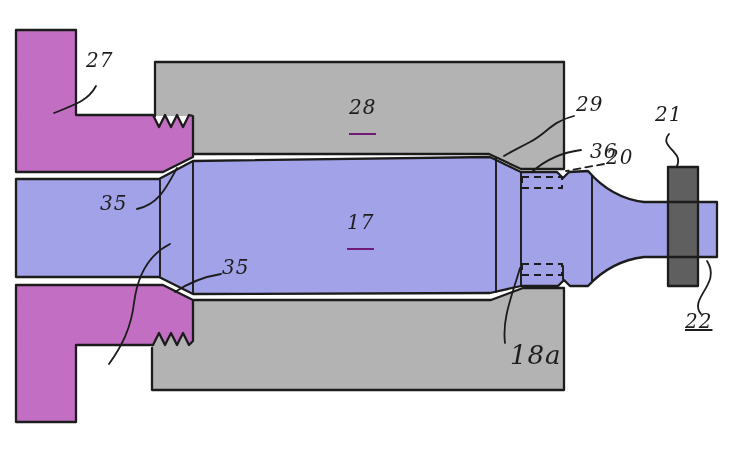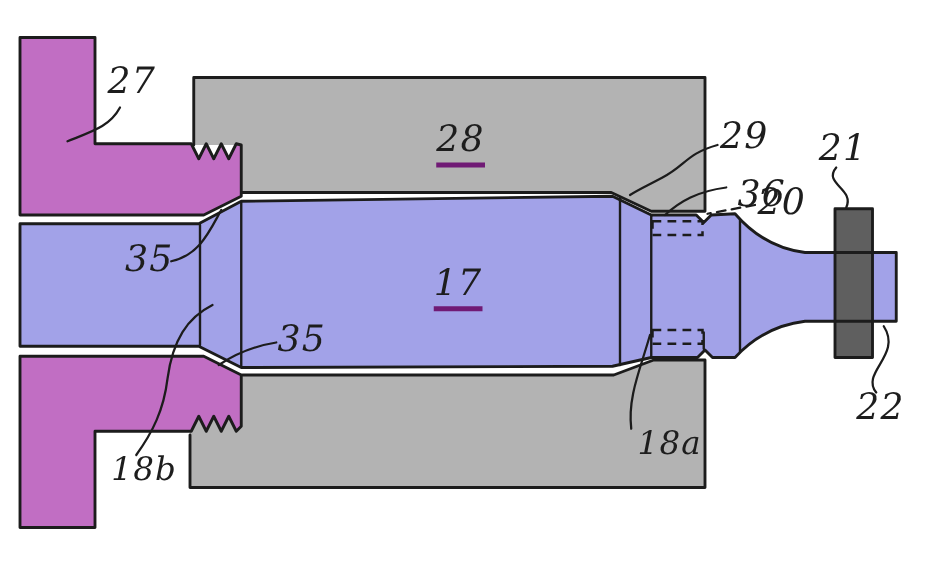--- a/index.html
+++ b/index.html
@@ -8,24 +8,24 @@
   #stage svg{position:absolute;left:0;top:0;}
   .fill-die{fill:var(--die);}
   .fill-case{fill:var(--case);}
   .fill-bushing{fill:var(--bushing);}
   .fill-flange{fill:var(--flange);}
   .ln{fill:none;stroke:var(--ink);stroke-width:2.3;stroke-linejoin:round;stroke-linecap:round;}
   .ln-thin{fill:none;stroke:var(--ink);stroke-width:1.9;stroke-linecap:round;}
   .dash{fill:none;stroke:var(--ink);stroke-width:2;stroke-dasharray:7 5;}
   .leader{fill:none;stroke:var(--ink);stroke-width:1.8;stroke-linecap:round;}
   .leader-dashed{fill:none;stroke:var(--ink);stroke-width:1.8;stroke-dasharray:7 5;stroke-linecap:round;}
-  .lbl{position:absolute;font-style:italic;font-size:29px;color:#1d1d1d;
+  .lbl{position:absolute;font-style:italic;font-size:20px;color:#1d1d1d;
        letter-spacing:1px;white-space:nowrap;line-height:1;}
   .lbl.small{font-size:26px;}
-  .lbl.underlined{padding-bottom:4px;border-bottom:4px solid #701a75;}
+  .lbl.underlined{padding-bottom:16px;border-bottom:2px solid #701a75;}
 </style>
 </head>
 <body>
 
 <div id="stage">
   <svg width="742" height="461" viewBox="0 0 742 461">
 
     <path class="fill-die" d="M155,62 H564 V169 H521 L489,154 H193 V116 H155 Z"></path>
     <path class="fill-die" d="M152,390 V331 H193 V300 H491 L523,288 H564 V390 Z"></path>
     <path class="fill-case" d="M16,179 H159 L193,161 L490,157 L521,172 H557 L563,178 L569,172 L588,171
@@ -68,16 +68,15 @@
 
   <div class="lbl" style="left:86px;top:50px;">27</div>
   <div class="lbl underlined" style="left:349px;top:97px;">28</div>
   <div class="lbl underlined" style="left:347px;top:212px;">17</div>
   <div class="lbl" style="left:100px;top:193px;">35</div>
   <div class="lbl" style="left:222px;top:257px;">35</div>
   <div class="lbl" style="left:576px;top:94px;">29</div>
   <div class="lbl" style="left:590px;top:129px;margin-top:12px;">36</div>
   <div class="lbl" style="left:606px;top:147px;">20</div>
   <div class="lbl" style="left:655px;top:104px;font-style:italic;">21</div>
-  <div class="lbl" style="left:685px;top:311px;">22</div>
+  <div class="lbl" style="left:685px;top:311px;text-decoration:underline;">22</div>
   <div class="lbl small" style="left:486px;top:342px;margin-left:24px;">18a</div>
-  <div class="lbl small" style="left:89px;top:363px;">18b</div>
 </div>
 
 </body></html>

